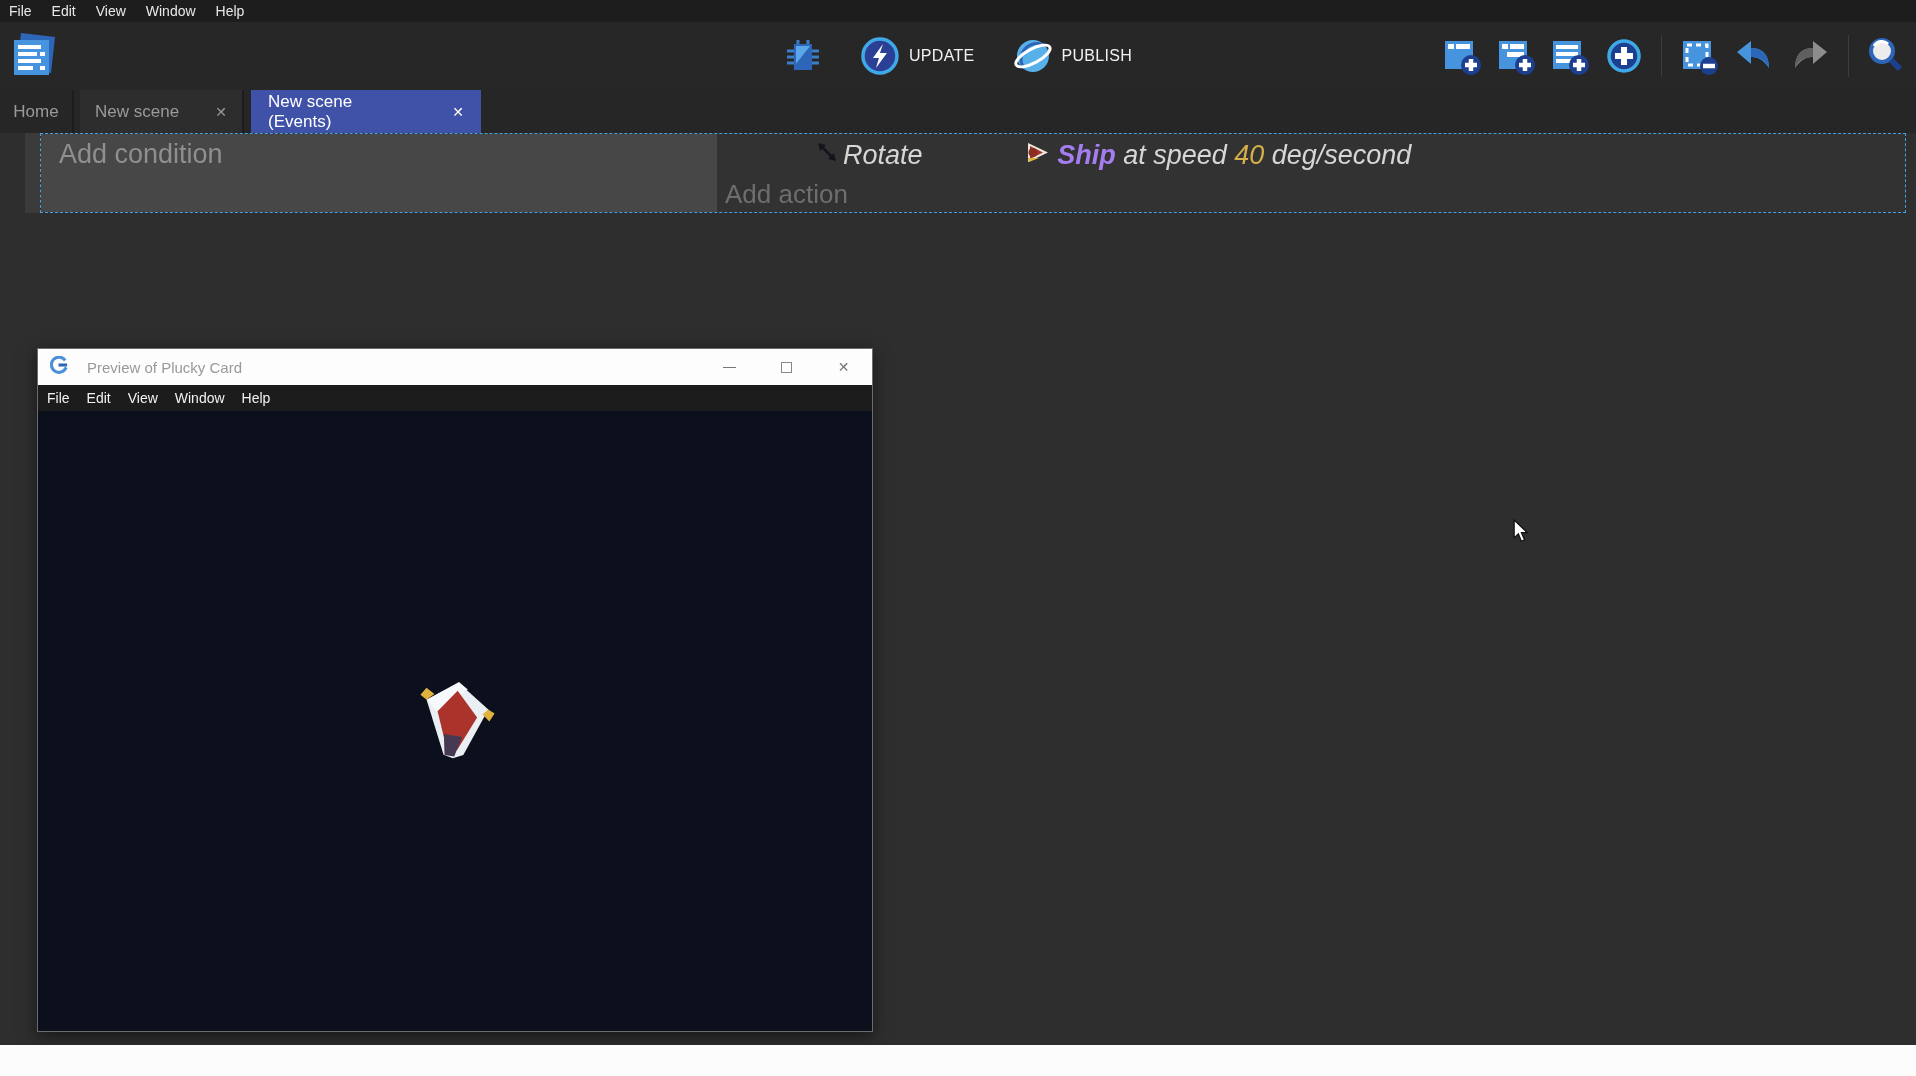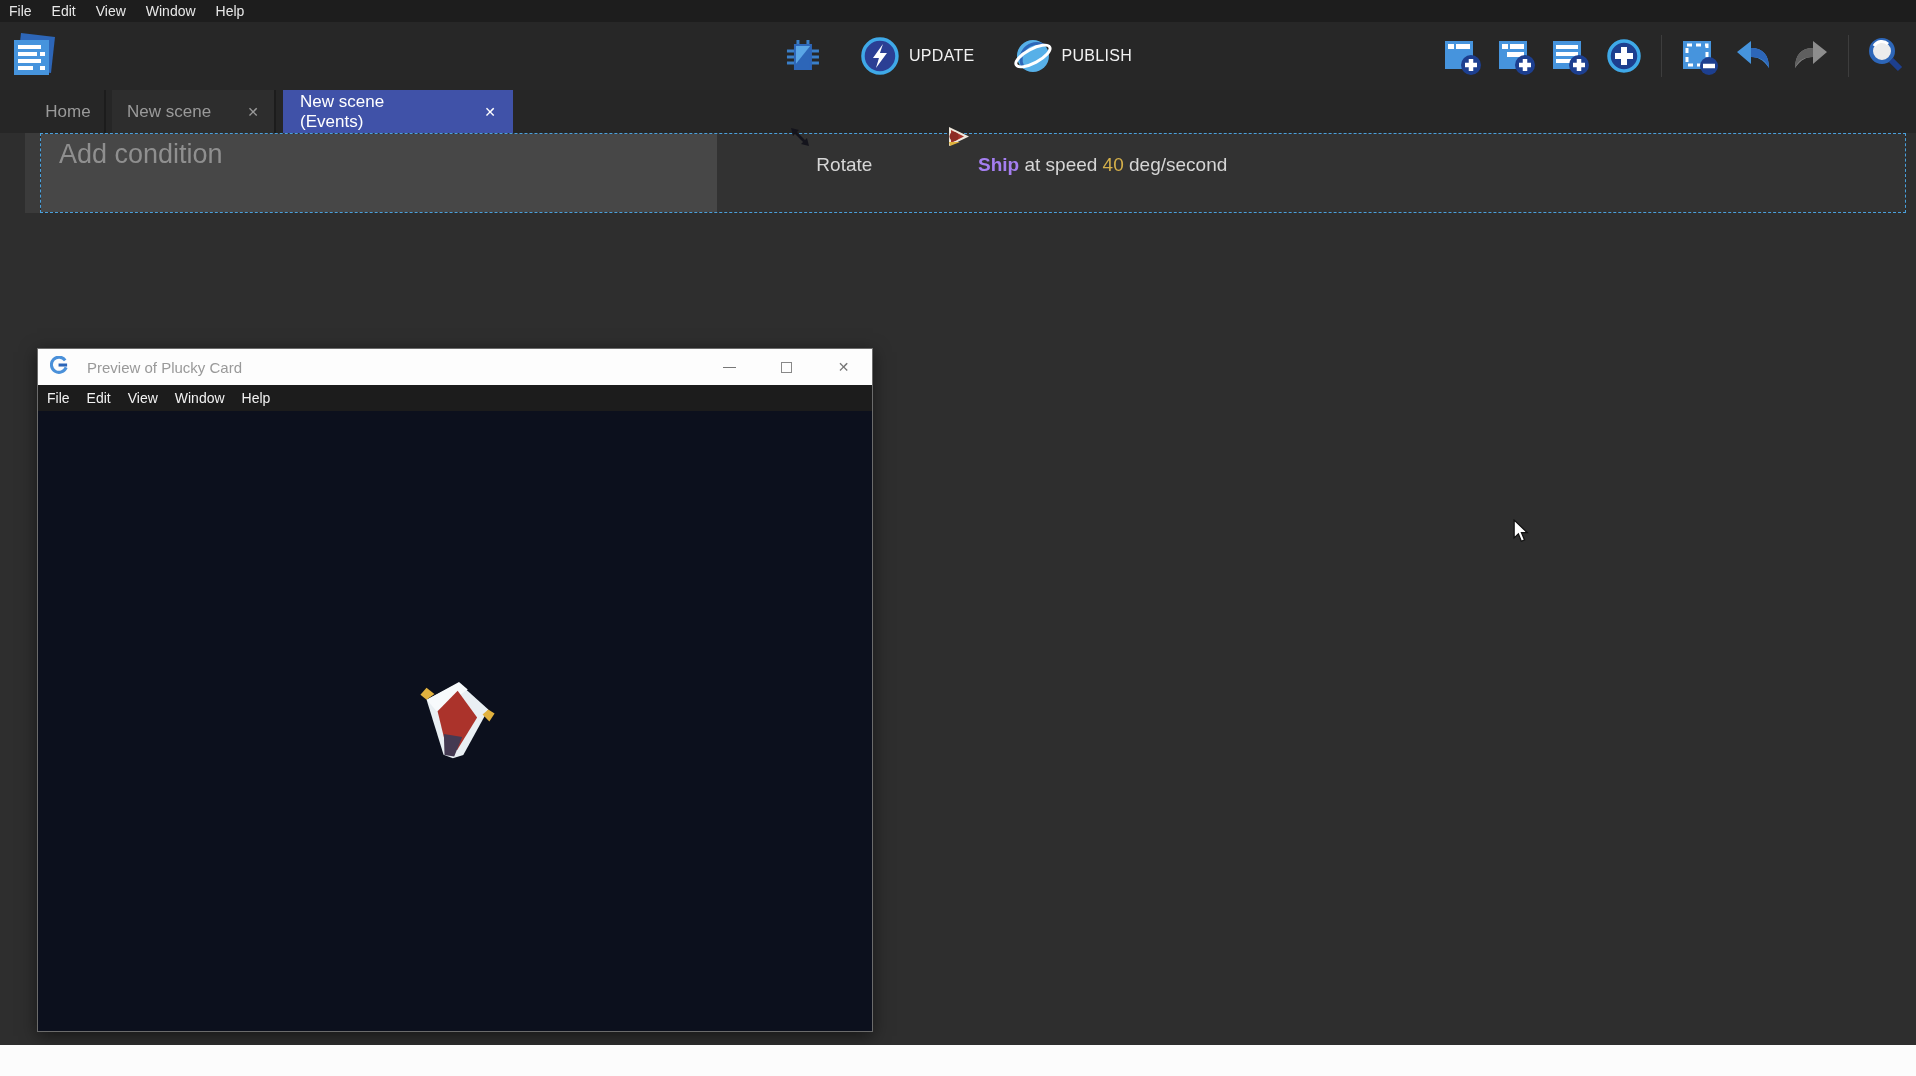--- a/index.html
+++ b/index.html
@@ -18,36 +18,36 @@
   .tb-center { position:absolute; left:50%; top:0; transform:translateX(-50%); height:68px;
                display:flex; align-items:center; gap:38px; }
   .tb-btn { display:flex; align-items:center; gap:9px; color:#f2f2f2; font-size:16px; letter-spacing:.3px; }
   .tb-right { position:absolute; right:10px; top:0; height:68px; display:flex; align-items:center; gap:14px; }
   .tb-sep { width:1px; height:42px; background:#3d3d3d; margin:0 3px; }
   .tb-icon { display:block; }
 
   
   .tabbar { position:absolute; left:0; top:90px; width:100%; height:43px; background:#262626; display:flex; }
   .tab { display:flex; align-items:center; font-size:17px; color:#9a9a9a; cursor:default; }
-  .tab-home { width:74px; justify-content:center; border-right:2px solid #1c1c1c;margin-left:32px; }
+  .tab-home { width:74px; justify-content:center; border-right:2px solid #1c1c1c; }
   .tab-scene { width:164px; background:#2d2d2d; border-right:2px solid #1c1c1c;
                padding:0 15px; justify-content:space-between; margin-left:6px; }
   .tab-active { width:230px; background:#4052a8; color:#fff; padding:0 17px;
                 justify-content:space-between; margin-left:7px;gap:36px; }
   .tab-close { font-size:14px; }
 
   
   .events { position:absolute; left:0; top:133px; right:0; bottom:0; background:#2e2e2e; }
   .event-row { position:absolute; left:25px; top:0; width:1881px; height:80px; display:flex; }
   .drag-strip { width:15px; background:#3b3b3b; }
   .event-body { flex:1; display:flex; border:1px dashed #4aa0dc; }
   .conditions { width:676px; background:#474747; padding:5px 18px; }
   .cond-ph { font-size:27px; font-weight:300; color:#8f8f8f; }
   .actions { flex:1; background:#323232; padding:1px 6px 0 6px; }
-  .action-line { display:flex; align-items:flex-end; height:41px; font-size:19px; color:#d6d6d6; white-space:pre; }
+  .action-line { display:flex; align-items:center; height:41px; font-size:27px; color:#d6d6d6; white-space:pre;font-style:italic; }
   .action-line .obj { color:#a47ef0; font-weight:bold; }
   .action-line .num { color:#d4af4a; }
   .rot-icon { margin:0 4px 0 2px; }
   .miniship { margin:0 7px 0 5px; }
   .action-ph { font-size:26px; font-weight:300; color:#6e6e6e; height:38px; line-height:36px; padding-left:2px; }
   .add-row { position:absolute; left:25px; top:89px; width:1881px; height:40px;
              display:flex; justify-content:space-between; align-items:center;
              font-size:27px; font-weight:300; color:#787878; padding:0 14px 0 12px; }
 
   
@@ -238,20 +238,21 @@
               <polygon points="5,6 18,12.5 5,19" fill="#a5342c"></polygon>
               <circle cx="8" cy="12.5" r="4.5" fill="#8c2b24"></circle>
               <polygon points="3,18 14,18 4,22" fill="#dfb33f"></polygon>
             </svg>
           </span>
           <span class="obj">Ship</span>
           <span> at speed </span>
           <span class="num">40</span>
           <span> deg/second</span>
         </div>
+        <div class="action-ph">Add action</div>
       </div>
     </div>
   </div>
 
 
   <div class="preview">
     <div class="pv-titlebar">
       <span>
         <svg width="19" height="19" viewBox="0 0 20 20">
           <path d="M16,4.5 A8,8 0 1 0 17,12" fill="none" stroke="#4a90d9" stroke-width="3.2"></path>

